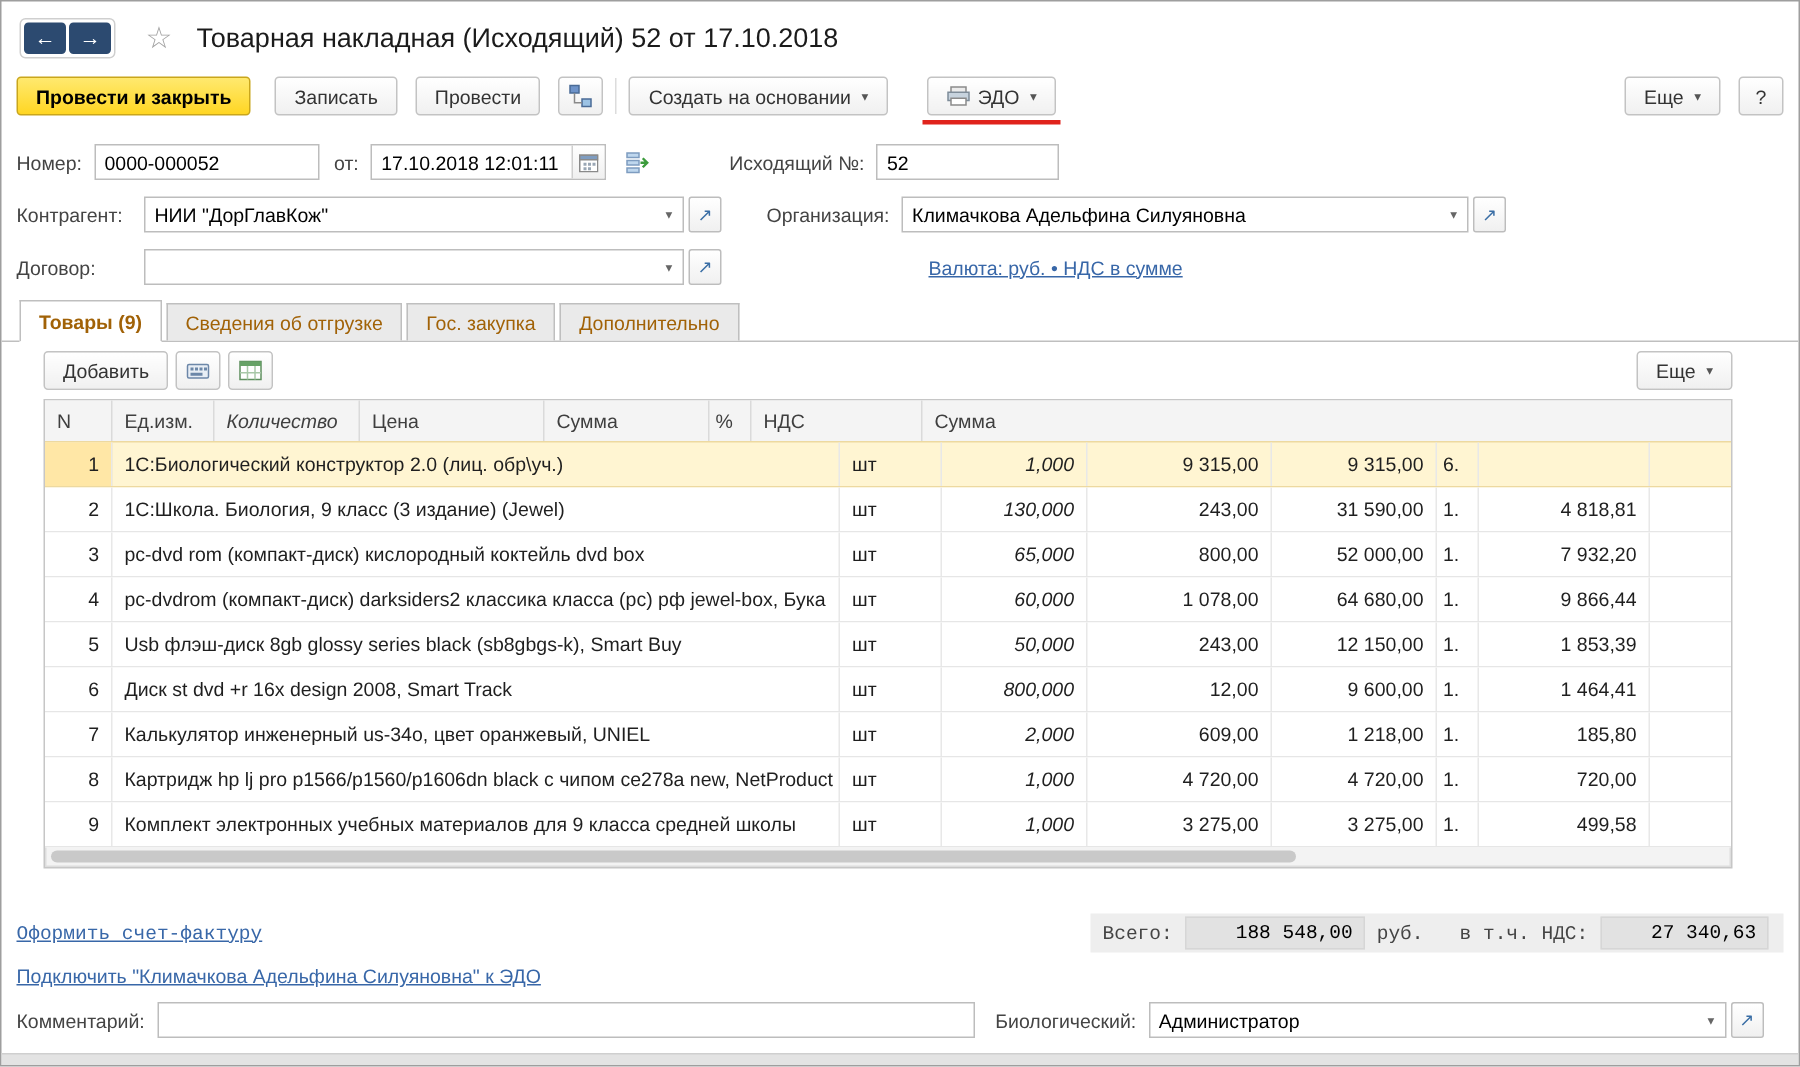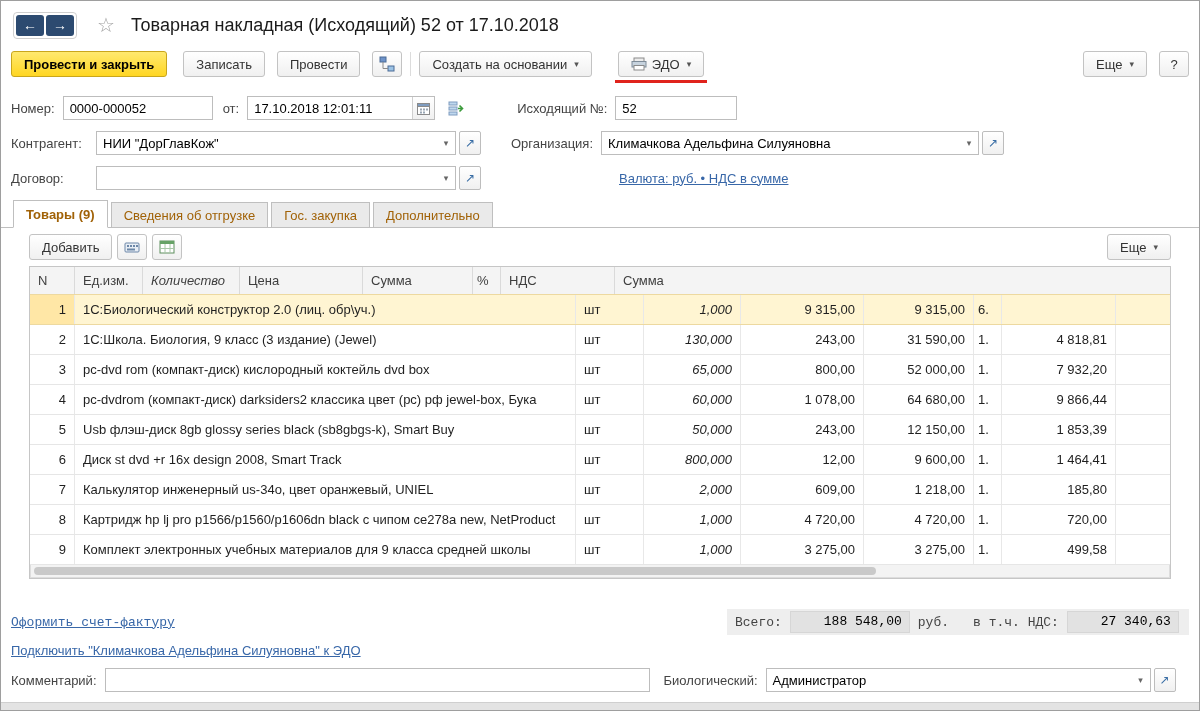--- a/index.html
+++ b/index.html
@@ -33,30 +33,30 @@
   
   .form { padding: 8px 10px 0 10px; }
   .frow { display: flex; align-items: center; height: 26px; margin-bottom: 9px; }
   .lbl { color: #444; white-space: nowrap; }
   .lbl-col { width: 85px; }
   .field { display: flex; align-items: center; height: 24px; border: 1px solid #BDBDBD; background: #fff; overflow: hidden; }
   .field .text { flex: 1; padding: 0 6px; white-space: nowrap; overflow: hidden; color: #000; }
   .field .dd { width: 18px; align-self: stretch; display: flex; align-items: center; justify-content: center; color: #666; font-size: 9px; cursor: pointer; }
   .cal-btn { width: 22px; align-self: stretch; border-left: 1px solid #CFCFCF; display: flex; align-items: center; justify-content: center; background: linear-gradient(#FFF, #F0F0F0); cursor: pointer; }
   .open-btn { width: 22px; height: 24px; border: 1px solid #BDBDBD; background: linear-gradient(#FFF, #F0F0F0); margin-left: 3px; display: flex; align-items: center; justify-content: center; color: #3A6EA5; font-size: 12px; cursor: pointer; border-radius: 2px; }
-  .w150 { width: 150px; } .w172 { width: 188px; } .w122 { width: 122px; } .w360 { width: 360px; } .w378 { width: 378px; } .w385 { width: 385px; } .w545 { width: 545px; }
+  .w150 { width: 150px; } .w172 { width: 157px; } .w122 { width: 122px; } .w360 { width: 360px; } .w378 { width: 378px; } .w385 { width: 385px; } .w545 { width: 545px; }
   .link { color: #3867A8; text-decoration: underline; cursor: pointer; white-space: nowrap; }
 
   
   .tabs { display: flex; align-items: flex-end; padding: 0 12px; height: 28px; border-bottom: 1px solid #BFBFBF; }
   .tab { height: 25px; display: flex; align-items: center; padding: 0 12px; border: 1px solid #BFBFBF; border-bottom: none; background: #EAEAEA; color: #a16207; margin-right: 3px; cursor: pointer; white-space: nowrap; }
   .tab.active { background: #fff; font-weight: bold; height: 28px; margin-bottom: -1px; border-bottom: 1px solid #fff; }
 
   
-  .grid-area { margin: 6px 28px 0 28px; }
+  .grid-area { margin: 6px 44px 0 28px; }
   .grid-toolbar { display: flex; align-items: center; gap: 5px; margin-bottom: 6px; }
   .table { border: 1px solid #C6C6C6; }
   .thead { display: flex; background: #F4F4F4; border-bottom: 1px solid #D0D0D0; height: 28px; }
   .th { display: flex; align-items: center; padding: 0 8px; border-right: 1px solid #DADADA; color: #3F3F3F; white-space: nowrap; overflow: hidden; cursor: pointer; }
   .trow { display: flex; height: 30px; border-bottom: 1px solid #E6E6E6; background: #fff; cursor: pointer; }
   .td { display: flex; align-items: center; padding: 0 8px; border-right: 1px solid #E8E8E8; white-space: nowrap; overflow: hidden; color: #1F1F1F; }
   .c-n { width: 45px; } .c-name { flex: 1; } .c-unit { width: 68px; } .c-qty { width: 97px; font-style: italic; } .c-price { width: 123px; }
   .c-sum { width: 110px; } .c-pct { width: 28px; padding: 0 4px; } .c-vat { width: 114px; } .c-sum2 { width: 54px; border-right: none; }
   .num { justify-content: flex-end; }
   .trow.selected { background: #FFF5D2; border-top: 1px solid #EDD9A0; border-bottom: 1px solid #EDD9A0; height: 31px; margin-top: -1px; }
@@ -290,21 +290,21 @@
           <div class="td c-unit">шт</div>
           <div class="td c-qty num">65,000</div>
           <div class="td c-price num">800,00</div>
           <div class="td c-sum num">52 000,00</div>
           <div class="td c-pct">1.</div>
           <div class="td c-vat num">7 932,20</div>
           <div class="td c-sum2"></div>
         </div>
           <div class="trow">
           <div class="td c-n num">4</div>
-          <div class="td c-name">pc-dvdrom (компакт-диск) darksiders2 классика цвет (pc) рф jewel-box, Бука</div>
+          <div class="td c-name">pc-dvdrom (компакт-диск) darksiders2 классика класса (pc) рф jewel-box, Бука</div>
           <div class="td c-unit">шт</div>
           <div class="td c-qty num">60,000</div>
           <div class="td c-price num">1 078,00</div>
           <div class="td c-sum num">64 680,00</div>
           <div class="td c-pct">1.</div>
           <div class="td c-vat num">9 866,44</div>
           <div class="td c-sum2"></div>
         </div>
           <div class="trow">
           <div class="td c-n num">5</div>

